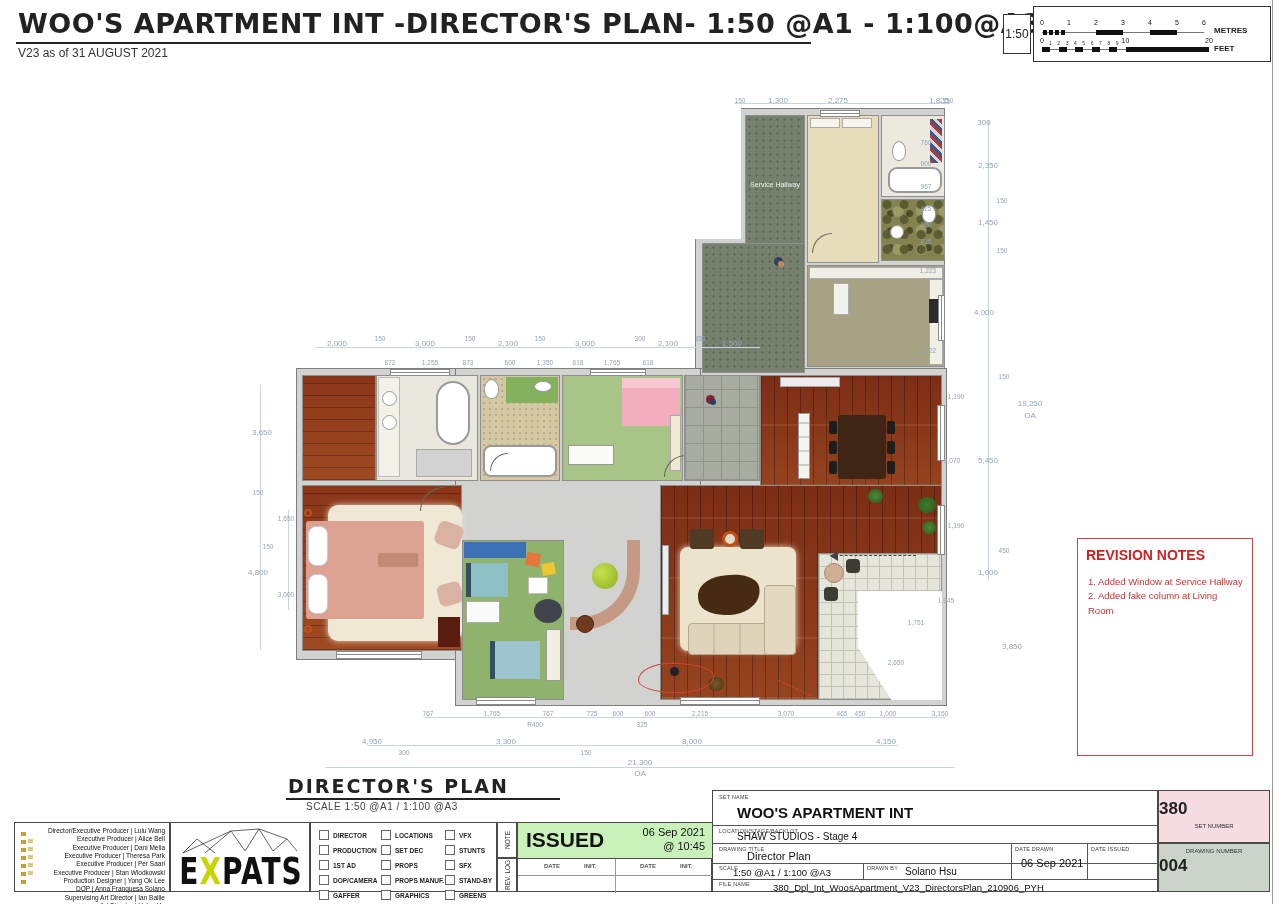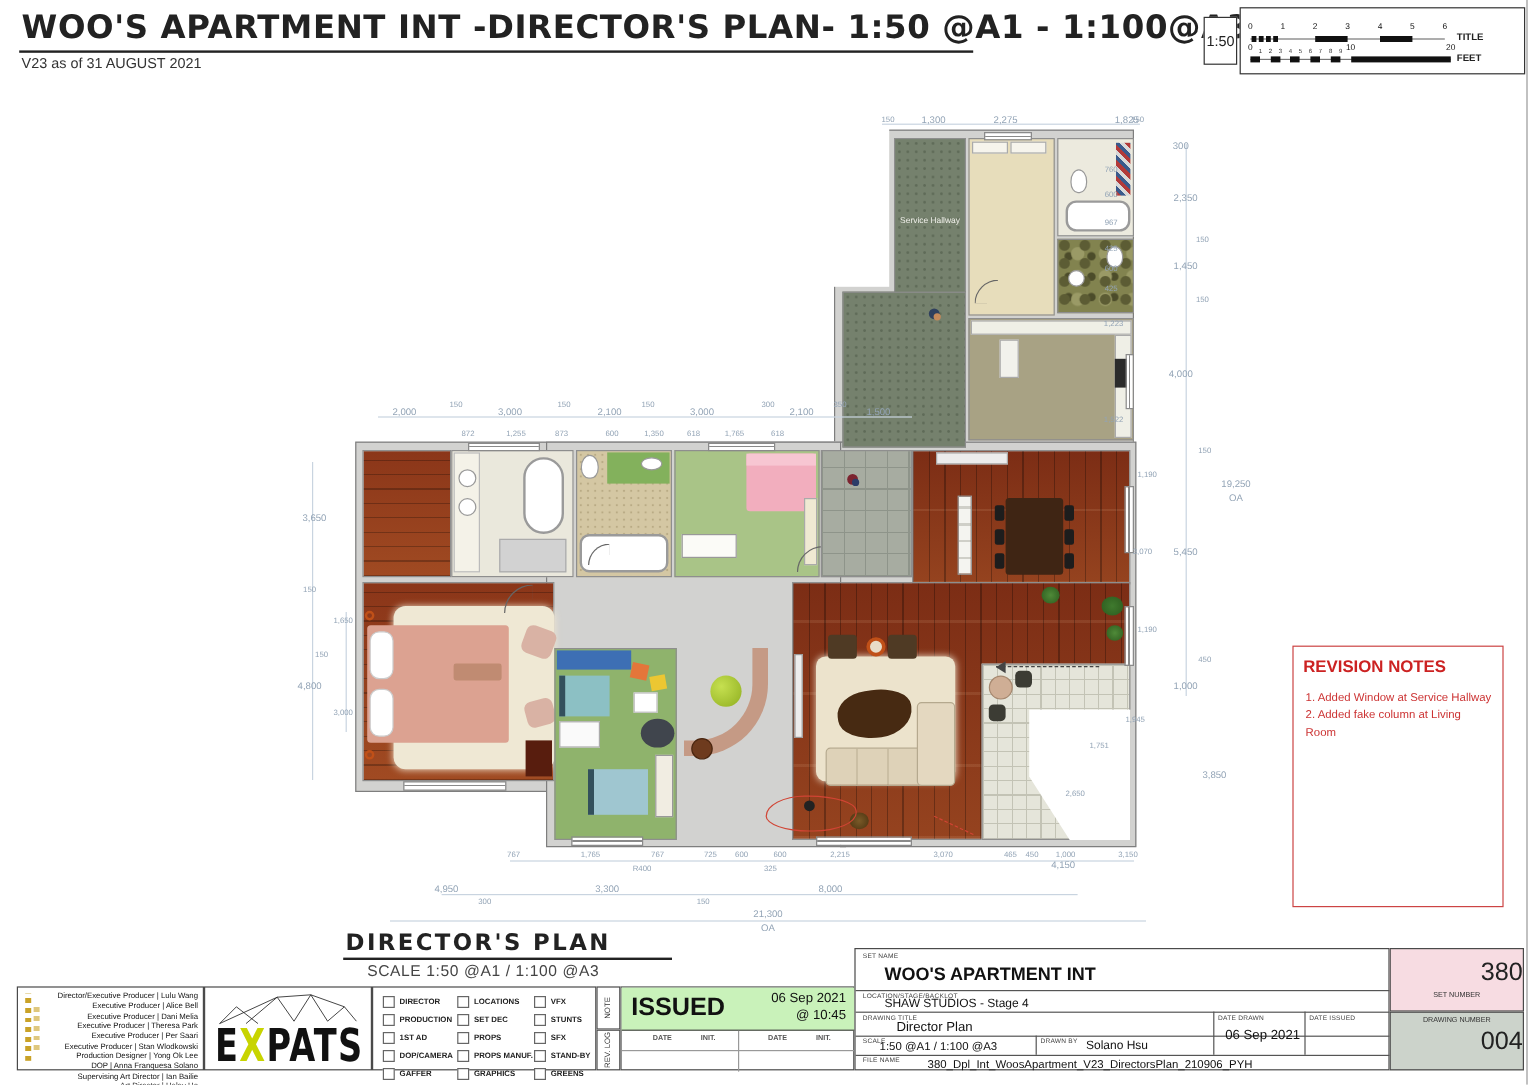--- a/index.html
+++ b/index.html
@@ -43,40 +43,40 @@
       repeating-linear-gradient(90deg,#c3c3b5 0 1px,rgba(0,0,0,0) 1px 12px),#e5e5da}
   .win{background:#fff;border:1px solid #8a8a8a}
   .win.h{background:linear-gradient(#fff 40%,#8a8a8a 40%,#8a8a8a 55%,#fff 55%)}
   .win.v{background:linear-gradient(90deg,#fff 40%,#8a8a8a 40%,#8a8a8a 55%,#fff 55%)}
   .door{border-left:1px solid #666;border-top:1px solid #666;border-top-left-radius:100%}
   .dim{position:absolute;transform:translate(-50%,-50%);font-size:8px;color:#93a4b6;white-space:nowrap}
   .dim.sm{font-size:6.5px}
   .dln{background:#c9d4e0}
   
   .cap-title{font-family:"DejaVu Sans",sans-serif;font-weight:bold;font-size:19px;letter-spacing:2px}
-  .cap-sub{font-size:13px;color:#444;letter-spacing:.5px}
+  .cap-sub{font-size:10px;color:#444;letter-spacing:.5px}
   .rev-box{border:1.5px solid #cc4444;background:#fff}
   .rev-title{color:#cc2222;font-weight:bold;font-size:14px}
   .rev-item{color:#cc3333;font-size:9.5px;line-height:1.5}
   
   .blk{border:1.5px solid #4a4a4a;background:#fff}
   .credit-line{font-size:6.5px;line-height:1.28;text-align:right;color:#111;white-space:nowrap}
   .goldcol{background:repeating-linear-gradient(0deg,#c9a227 0 4px,rgba(0,0,0,0) 4px 8px)}
   .dept-item{display:flex;align-items:center;margin-bottom:5px}
   .cbx{width:8px;height:8px;border:1px solid #666;background:#fff;flex:0 0 auto}
   .dept-lab{font-size:6.5px;font-weight:bold;color:#222;margin-left:4px;white-space:nowrap}
   .vlab{writing-mode:vertical-rl;transform:rotate(180deg);font-size:6.5px;color:#333;
         display:flex;align-items:center;justify-content:center;width:100%;height:100%}
   .issued-box{background:#c9f2ba;border-bottom:1.5px solid #4a4a4a}
   .issued-word{font-size:21px;font-weight:bold;color:#111}
   .issued-date{font-size:11px;color:#111;text-align:right;line-height:1.25}
   .loghead{position:absolute;font-size:6px;font-weight:bold;color:#555}
   .tb-lab{position:absolute;font-size:5.5px;color:#444;letter-spacing:.2px}
   .tb-val{position:absolute;color:#111}
-  .numbox-big{font-size:21px;font-weight:normal;text-align:right}
+  .numbox-big{font-size:17px;font-weight:bold;text-align:left}
   .numbox-lab{font-size:6px;text-align:center;color:#333}
   .edge{background:#999}
 </style>
 </head>
 <body>
 
 <div class="abs sheet-title" style="left:18px;top:8px">WOO'S APARTMENT INT -DIRECTOR'S PLAN- 1:50 @A1 - 1:100@A3</div>
 <div class="abs title-rule" style="left:16px;top:42px;width:795px"></div>
 <div class="abs sheet-sub" style="left:18px;top:46px">V23 as of 31 AUGUST 2021</div>
 <div class="abs edge" style="left:1272px;top:0;width:1px;height:904px"></div>
@@ -92,21 +92,21 @@
         <span class="tick" style="left: 135px;">5</span>
         <span class="tick" style="left: 162px;">6</span>
       </div>
     <div class="baseline" style="left:0;top:9px;width:162px"></div>
     <div class="bar" style="left:1px;top:7px;width:4px"></div>
     <div class="bar" style="left:7px;top:7px;width:4px"></div>
     <div class="bar" style="left:13px;top:7px;width:4px"></div>
     <div class="bar" style="left:19px;top:7px;width:4px"></div>
     <div class="bar" style="left:54px;top:7px;width:27px"></div>
     <div class="bar" style="left:108px;top:7px;width:27px"></div>
-    <span class="abs sb-lab" style="left:172px;top:3px">TITLE</span>
+    <span class="abs sb-lab" style="left:172px;top:3px">METRES</span>
   </div>
   <div class="abs" style="left:8px;top:36px;width:182px">
     <div id="feet-ticks" class="abs" style="left:0;top:-6px;width:167px;height:8px">
         <span class="tick" style="left: 0px;">0</span>
         <span class="tick" style="left: 83.5px;">10</span>
         <span class="tick" style="left: 167px;">20</span>
         <span class="tick micro" style="left: 8.35px; top: 3px;">1</span>
         <span class="tick micro" style="left: 16.7px; top: 3px;">2</span>
         <span class="tick micro" style="left: 25.05px; top: 3px;">3</span>
         <span class="tick micro" style="left: 33.4px; top: 3px;">4</span>
@@ -342,21 +342,21 @@
       <span class="dim sm" style="left: 546px; top: 628px;">3,070</span>
       <span class="dim sm" style="left: 602px; top: 628px;">465</span>
       <span class="dim sm" style="left: 620px; top: 628px;">450</span>
       <span class="dim sm" style="left: 648px; top: 628px;">1,000</span>
       <span class="dim sm" style="left: 700px; top: 628px;">3,150</span>
       <span class="dim" style="left: 132px; top: 656px;">4,950</span>
       <span class="dim sm" style="left: 164px; top: 667px;">300</span>
       <span class="dim" style="left: 266px; top: 656px;">3,300</span>
       <span class="dim sm" style="left: 346px; top: 667px;">150</span>
       <span class="dim" style="left: 452px; top: 656px;">8,000</span>
-      <span class="dim" style="left: 646px; top: 636px;">4,150</span>
+      <span class="dim" style="left: 646px; top: 656px;">4,150</span>
       <span class="dim" style="left: 400px; top: 677px;">21,300</span>
       <span class="dim" style="left: 400px; top: 688px;">OA</span>
     </div>
 </div>
 
 <div class="abs cap-title" style="left:288px;top:775px">DIRECTOR'S PLAN</div>
 <div class="abs" style="left:286px;top:798px;width:274px;height:1.5px;background:#222"></div>
 <div class="abs cap-sub" style="left:306px;top:801px">SCALE 1:50 @A1 / 1:100 @A3</div>
 
 <div class="abs rev-box" style="left:1077px;top:538px;width:176px;height:218px">

